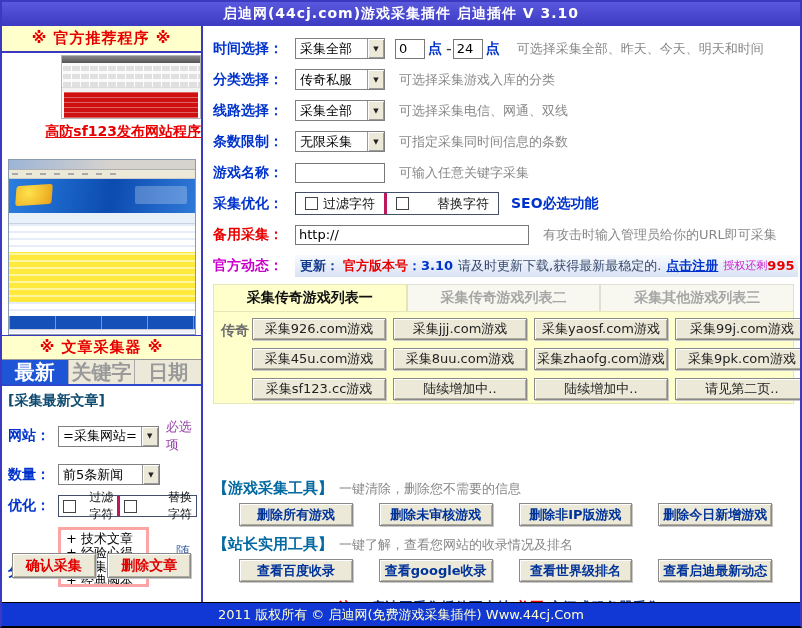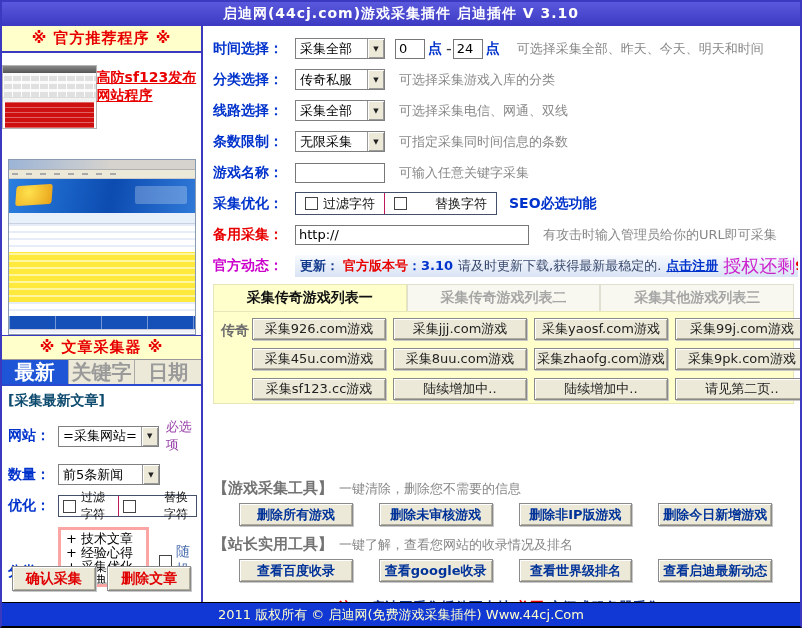--- a/index.html
+++ b/index.html
@@ -7,21 +7,21 @@
   .window { width:802px; height:628px; background:#fff; border:2px solid #3b39c0; border-bottom:2px solid #000;
             display:flex; flex-direction:column; overflow:hidden; }
   .titlebar { flex:none; height:24px; background:linear-gradient(180deg,#5a58dc,#3c3ac2); color:#fff;
               font-weight:bold; font-size:14px; display:flex; align-items:center; justify-content:center; letter-spacing:1px; }
   .body { flex:1; display:flex; min-height:0; }
 
   
   .sidebar { width:201px; flex:none; border-right:2px solid #3b39c0; display:flex; flex-direction:column; background:#fff; min-height:0; }
   .promo-header { flex:none; height:27px; background:#ffffcc; color:#e80000; font-weight:bold; font-size:15px;
                   display:flex; align-items:center; justify-content:center; border-bottom:2px solid #3b39c0; letter-spacing:1px; }
-  .promo-area { flex:none; height:104px; display:flex; flex-direction:row; align-items:flex-start; padding-top:12px; }
+  .promo-area { flex:none; height:104px; display:flex; flex-direction:column; align-items:flex-end; padding-top:2px; }
   .thumb1 { width:140px; height:64px; border:1px solid #b5b5b5; background:#fff; overflow:hidden; }
   .t1-bar { height:7px; background:linear-gradient(180deg,#888,#555); }
   .t1-grid { height:24px;
       background-image: repeating-linear-gradient(90deg, rgba(255,255,255,.95) 0 1px, transparent 1px 9px),
                         repeating-linear-gradient(0deg, #e0e0e0 0 5px, #fafafa 5px 8px); }
   .t1-strip { height:5px; background:#f2f2f2; border-top:1px solid #ddd; }
   .t1-red { height:26px; margin:0 2px; background:#cf1010;
       background-image: repeating-linear-gradient(0deg, rgba(255,255,255,.35) 0 1px, transparent 1px 5px); }
   .promo-link { color:#e80000; font-weight:bold; font-size:14px; text-decoration:underline; margin-top:4px; display:inline-block; }
   .thumb2 { flex:none; width:188px; height:176px; margin:2px auto 0; border:1px solid #8a9ab0; background:#fff; overflow:hidden; }
@@ -50,21 +50,21 @@
   .side-form { flex:1; padding:4px 4px 0 6px; min-height:0; display:flex; flex-direction:column; }
   .side-section-title { color:#0c4a6e; font-weight:bold; font-size:14px; margin:2px 0 8px 0; }
   .side-row { display:flex; align-items:center; margin-bottom:10px; }
   .side-label { color:#0033cc; font-weight:bold; font-size:14px; width:50px; flex:none; }
   .required { color:#9944aa; font-size:13px; margin-left:7px; }
   .cat-row { display:flex; margin-bottom:4px; }
   .listbox { width:106px; height:60px; border:3px solid #fca5a5; background:#fff; font-size:13px; line-height:14px; padding:2px 0 0 5px; overflow:hidden; }
   .cat-label { align-self:flex-end; margin-bottom:6px; }
   .random-wrap { align-self:flex-end; margin:0 0 8px 10px; display:flex; align-items:center; gap:4px;
                  color:#4d6fae; font-size:14px; }
-  .side-buttons { flex:none; margin-top:auto; height:36px; display:flex; align-items:flex-start; justify-content:space-around; padding:0 4px 24px 4px; }
+  .side-buttons { flex:none; margin-top:auto; height:36px; display:flex; align-items:flex-end; justify-content:space-around; padding:0 4px 24px 4px; }
 
   
   .sel { display:inline-flex; align-items:center; border:1px solid #808080; background:#fff; height:21px; }
   .sel-txt { padding:0 4px; font-size:13px; color:#000; flex:1; white-space:nowrap; overflow:hidden; }
   .sel-btn { width:17px; height:100%; background:#ece9d8; border-left:1px solid #999; flex:none;
              box-shadow: inset 1px 1px 0 #fff, inset -1px -1px 0 #9a9a9a;
              font-size:7px; color:#222; display:flex; align-items:center; justify-content:center; }
   .sel.w100 { width:102px; } .sel.w90 { width:90px; }
   .cb { width:13px; height:13px; background:#fff; border:1px solid #444; display:inline-block; flex:none; }
   .inp { border:1px solid #777; height:20px; font-size:13px; padding:0 3px; background:#fff; color:#000; }
@@ -75,44 +75,44 @@
   
   .main { flex:1; display:flex; flex-direction:column; padding:7px 0 0 10px; min-width:0; overflow:hidden; background:#fff; }
   .frow { flex:none; height:31px; display:flex; align-items:center; white-space:nowrap; min-width:0; overflow:hidden; }
   .flabel { width:82px; color:#0033cc; font-weight:bold; font-size:14px; flex:none; }
   .flabel.red { color:#e80000; } .flabel.magenta { color:#cc00cc; }
   .desc { color:#888; font-size:13px; margin-left:14px; }
   .mini { width:30px; }
   .unit { color:#0033cc; font-weight:bold; font-size:14px; margin:0 3px; }
   .dash { color:#333; margin:0 1px; }
   .optbox { border:1px solid #44506a; display:inline-flex; align-items:stretch; height:23px; }
-  .opt-half { display:flex; align-items:center; gap:5px; padding:0 9px; font-size:13px; color:#111; }
-  .opt-half + .opt-half { border-left:1px solid #be185d;gap:28px; }
+  .opt-half { display:flex; align-items:center; gap:5px; padding:0 9px; font-size:13px; color:#111;text-align:right; }
+  .opt-half + .opt-half { border-left:3px solid #be185d;gap:28px; }
   .seo { color:#0033cc; font-weight:bold; font-size:14px; margin-left:12px; }
   .news-strip { flex:1; min-width:0; display:flex; align-items:center; height:22px; padding:0 5px; margin-right:2px;
                 background:linear-gradient(180deg,#f8fbff,#d9e3f4); overflow:hidden; white-space:nowrap; }
   .upd { color:#123a8c; font-weight:bold; font-size:13px; margin-right:4px; }
   .verlab { color:#e80000; font-weight:bold; font-size:13px; }
   .ver { color:#0033cc; font-weight:bold; font-size:13px; margin-right:5px; }
   .newstext { color:#37476b; font-size:13px; }
   .reg { color:#0033cc; font-weight:bold; font-size:13px; text-decoration:underline; margin:0 5px; }
-  .auth { color:#cc22cc; font-size:18px; } .days { color:#e80000; font-weight:bold; font-size:13px; }
+  .auth { color:#cc22cc; font-size:11px; } .days { color:#e80000; font-weight:bold; font-size:13px; }
 
   .tabstrip { flex:none; height:27px; display:flex; margin:3px 6px 0 0; }
   .mtab { flex:1; display:flex; align-items:center; justify-content:center; font-size:14px; font-weight:bold;
           color:#a6a6a6; background:#f8f8f0; border:1px solid #e0e0d0; border-bottom:none; cursor:default; }
   .mtab.active { background:#ffffcc; color:#111; border-color:#e6e6b8; }
   .panel { flex:none; background:#ffffcc; border:1px solid #e6e6b8; margin-right:6px; padding:6px 4px; display:flex; height:93px; }
   .panel-label { width:34px; flex:none; color:#6e6e6e; font-weight:bold; font-size:14px; text-align:center; padding-top:4px; }
   .games-grid { display:grid; grid-template-columns:repeat(4,134px); gap:8px 7px; align-content:start; }
   .gbtn { height:22px; font-size:13px; }
   .spacer { flex:none; height:72px; }
   .tools { flex:none; margin-right:6px; }
   .tool-title-row { display:flex; align-items:baseline; margin:3px 0 5px 0; white-space:nowrap; }
-  .tool-title { font-weight:bold; font-size:15px; color:#737373; }
+  .tool-title { font-weight:bold; font-size:15px; color:#0369a1; }
   .tool-desc { color:#888; font-size:13px; margin-left:6px; }
   .tools-grid { display:grid; grid-template-columns:repeat(4,1fr); column-gap:26px; margin:0 22px 9px 26px; }
   .tbtn { height:23px; font-size:13px; color:#003399; font-weight:bold; }
   .note-row { flex:none; text-align:center; margin-top:8px; font-size:14px; font-weight:bold; white-space:nowrap; }
   .note-prefix { color:#e80000; } .note-text { color:#1a3a8c; } .note-hl { color:#e80000; }
 
   .footer { flex:none; height:24px; background:#1138d4; color:#ffffcc; font-size:13px;
             display:flex; align-items:center; justify-content:center; border-top:1px solid #000; }
 </style>
 </head>

